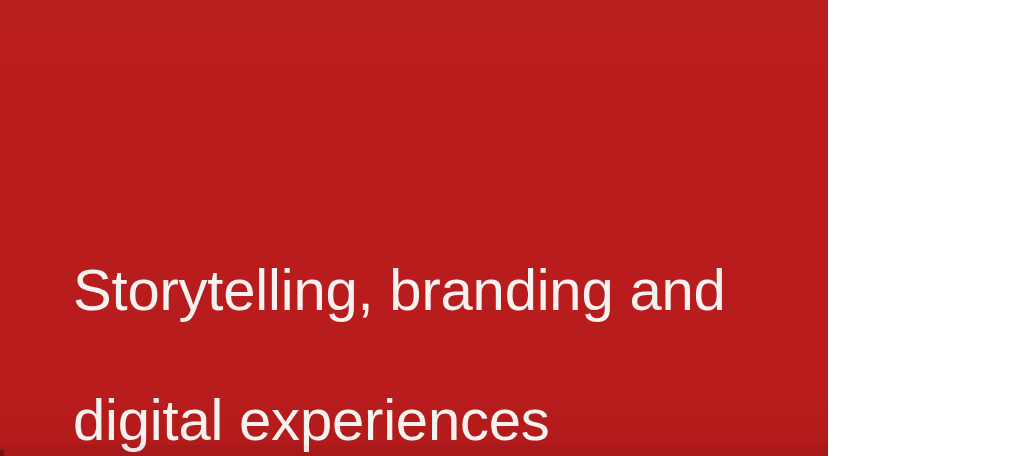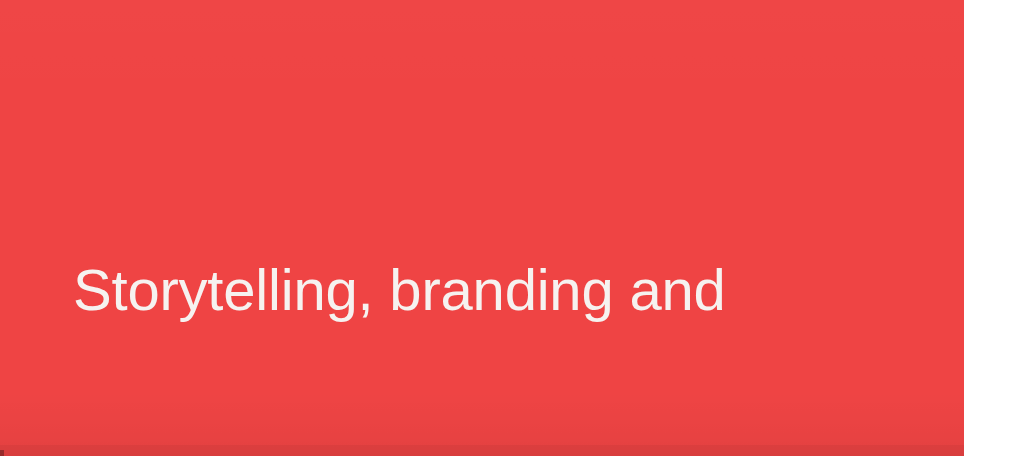--- a/index.html
+++ b/index.html
@@ -3,24 +3,24 @@
 <meta charset="utf-8">
 <style>
   html, body {
     margin: 0;
     padding: 0;
     background: #ffffff;
   }
 
   #slide {
     position: relative;
-    width: 964px;
+    width: 828px;
     height: 456px;
     overflow: hidden;
-    background: #ef4444;
+    background: #b91c1c;
     font-family: "Liberation Sans", sans-serif;
   }
 
   
   #slide-backdrop {
     position: absolute;
     inset: 0;
     background:
       linear-gradient(to bottom,
         rgba(255,255,255,0.012) 0%,
@@ -74,18 +74,19 @@
 </style>
 </head>
 <body>
 
 <div id="slide">
 
   <div id="slide-backdrop"></div>
 
   <h1 id="headline">
     <span class="headline-line">Storytelling, branding and</span>
+    <span class="headline-line">digital experiences</span>
   </h1>
 
   <div id="bottom-band"></div>
   <div id="corner-notch"></div>
 
 </div>
 
 </body></html>

